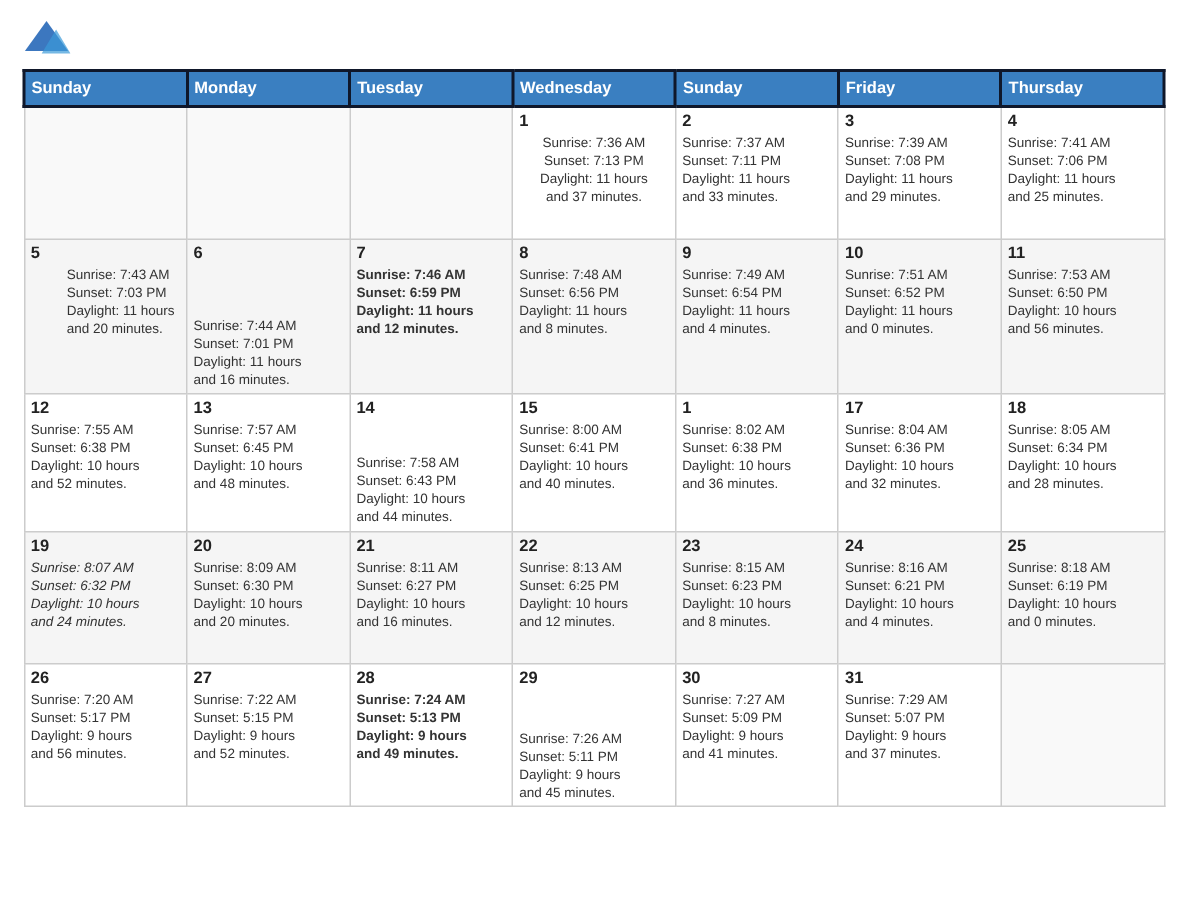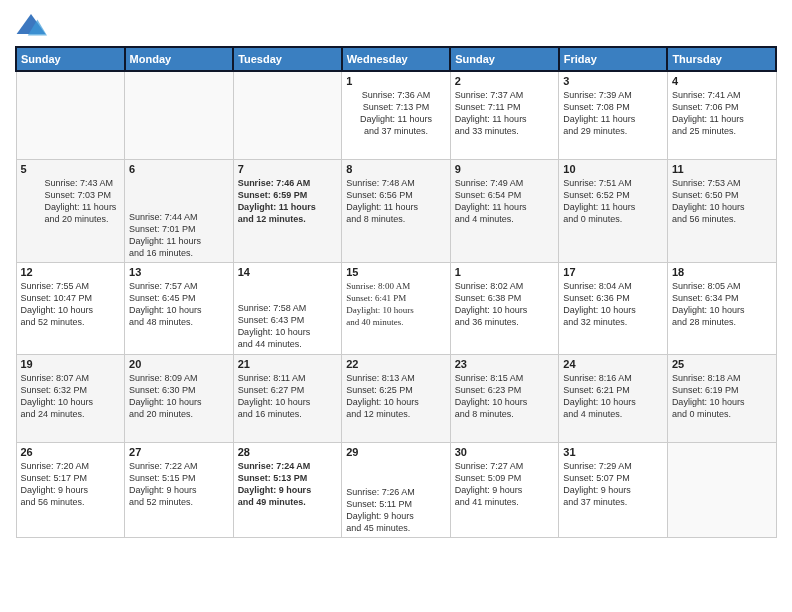--- a/index.html
+++ b/index.html
@@ -206,41 +206,41 @@
             <div class="day-info" style="white-space: pre-line;">Sunrise: 7:53 AM
 Sunset: 6:50 PM
 Daylight: 10 hours
 and 56 minutes.</div>
           </td>
         </tr>
         <tr>
           <td>
             <span class="day-number">12</span>
             <div class="day-info" style="white-space: pre-line;">Sunrise: 7:55 AM
-Sunset: 10:47 PM
+Sunset: 6:38 PM
 Daylight: 10 hours
 and 52 minutes.</div>
           </td>
           <td>
             <span class="day-number">13</span>
             <div class="day-info" style="white-space: pre-line;">Sunrise: 7:57 AM
 Sunset: 6:45 PM
 Daylight: 10 hours
 and 48 minutes.</div>
           </td>
           <td>
             <span class="day-number">14</span>
             <div class="day-info" style="white-space: pre-line; margin-top: 24px;">Sunrise: 7:58 AM
 Sunset: 6:43 PM
 Daylight: 10 hours
 and 44 minutes.</div>
           </td>
           <td>
             <span class="day-number">15</span>
-            <div class="day-info" style="white-space: pre-line; font-family: Liberation Serif, serif;">Sunrise: 8:00 AM
+            <div class="day-info" style="white-space: pre-line;">Sunrise: 8:00 AM
 Sunset: 6:41 PM
 Daylight: 10 hours
 and 40 minutes.</div>
           </td>
           <td>
             <span class="day-number">1</span>
             <div class="day-info" style="white-space: pre-line;">Sunrise: 8:02 AM
 Sunset: 6:38 PM
 Daylight: 10 hours
 and 36 minutes.</div>
@@ -256,21 +256,21 @@
             <span class="day-number">18</span>
             <div class="day-info" style="white-space: pre-line;">Sunrise: 8:05 AM
 Sunset: 6:34 PM
 Daylight: 10 hours
 and 28 minutes.</div>
           </td>
         </tr>
         <tr>
           <td>
             <span class="day-number">19</span>
-            <div class="day-info" style="white-space: pre-line;">Sunrise: 8:07 AM
+            <div class="day-info" style="white-space: pre-line; font-style: italic;">Sunrise: 8:07 AM
 Sunset: 6:32 PM
 Daylight: 10 hours
 and 24 minutes.</div>
           </td>
           <td>
             <span class="day-number">20</span>
             <div class="day-info" style="white-space: pre-line;">Sunrise: 8:09 AM
 Sunset: 6:30 PM
 Daylight: 10 hours
 and 20 minutes.</div>

